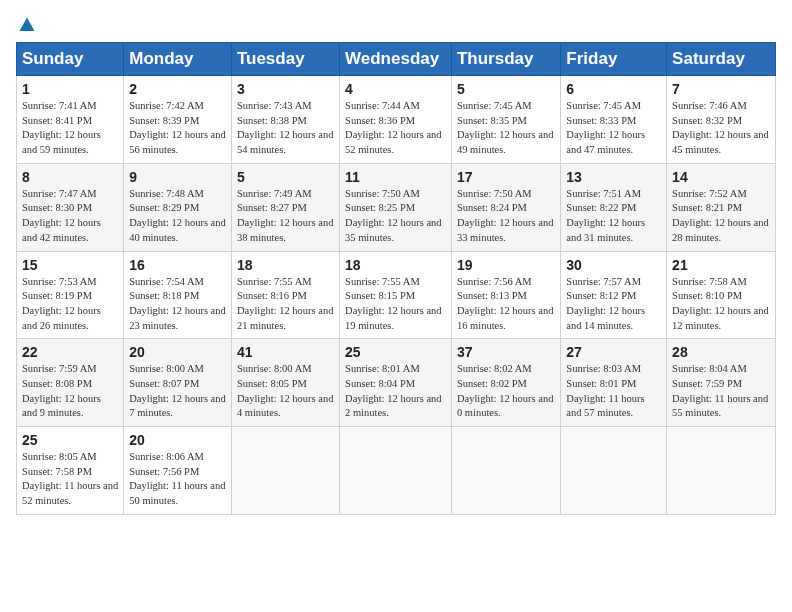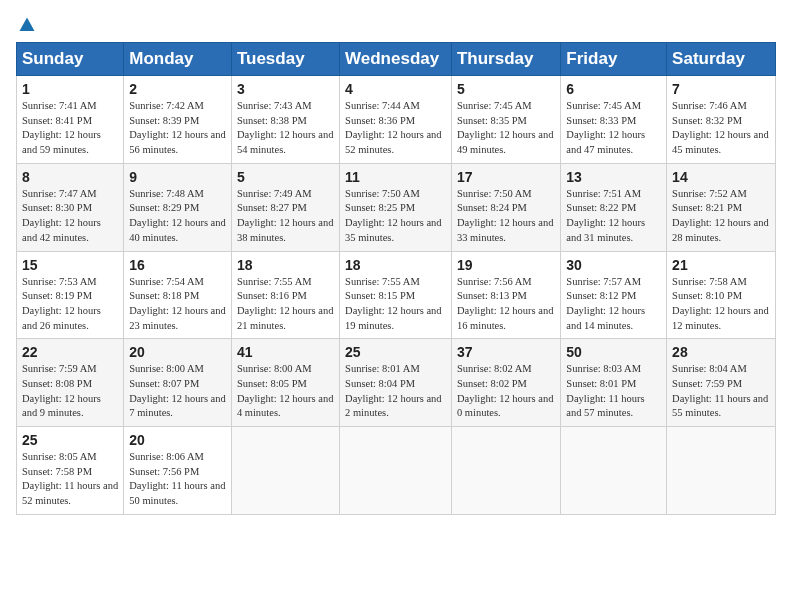--- a/index.html
+++ b/index.html
@@ -226,21 +226,21 @@
         </td>
         <td>
           <span class="day-number">25</span>
           <div class="day-info">Sunrise: 8:01 AM<br>Sunset: 8:04 PM<br>Daylight: 12 hours and 2 minutes.</div>
         </td>
         <td>
           <span class="day-number">37</span>
           <div class="day-info">Sunrise: 8:02 AM<br>Sunset: 8:02 PM<br>Daylight: 12 hours and 0 minutes.</div>
         </td>
         <td>
-          <span class="day-number">50</span>
+          <span class="day-number">27</span>
           <div class="day-info">Sunrise: 8:03 AM<br>Sunset: 8:01 PM<br>Daylight: 11 hours and 57 minutes.</div>
         </td>
         <td>
           <span class="day-number">28</span>
           <div class="day-info">Sunrise: 8:04 AM<br>Sunset: 7:59 PM<br>Daylight: 11 hours and 55 minutes.</div>
         </td>
       </tr>
       <tr>
         <td>
           <span class="day-number">25</span>

